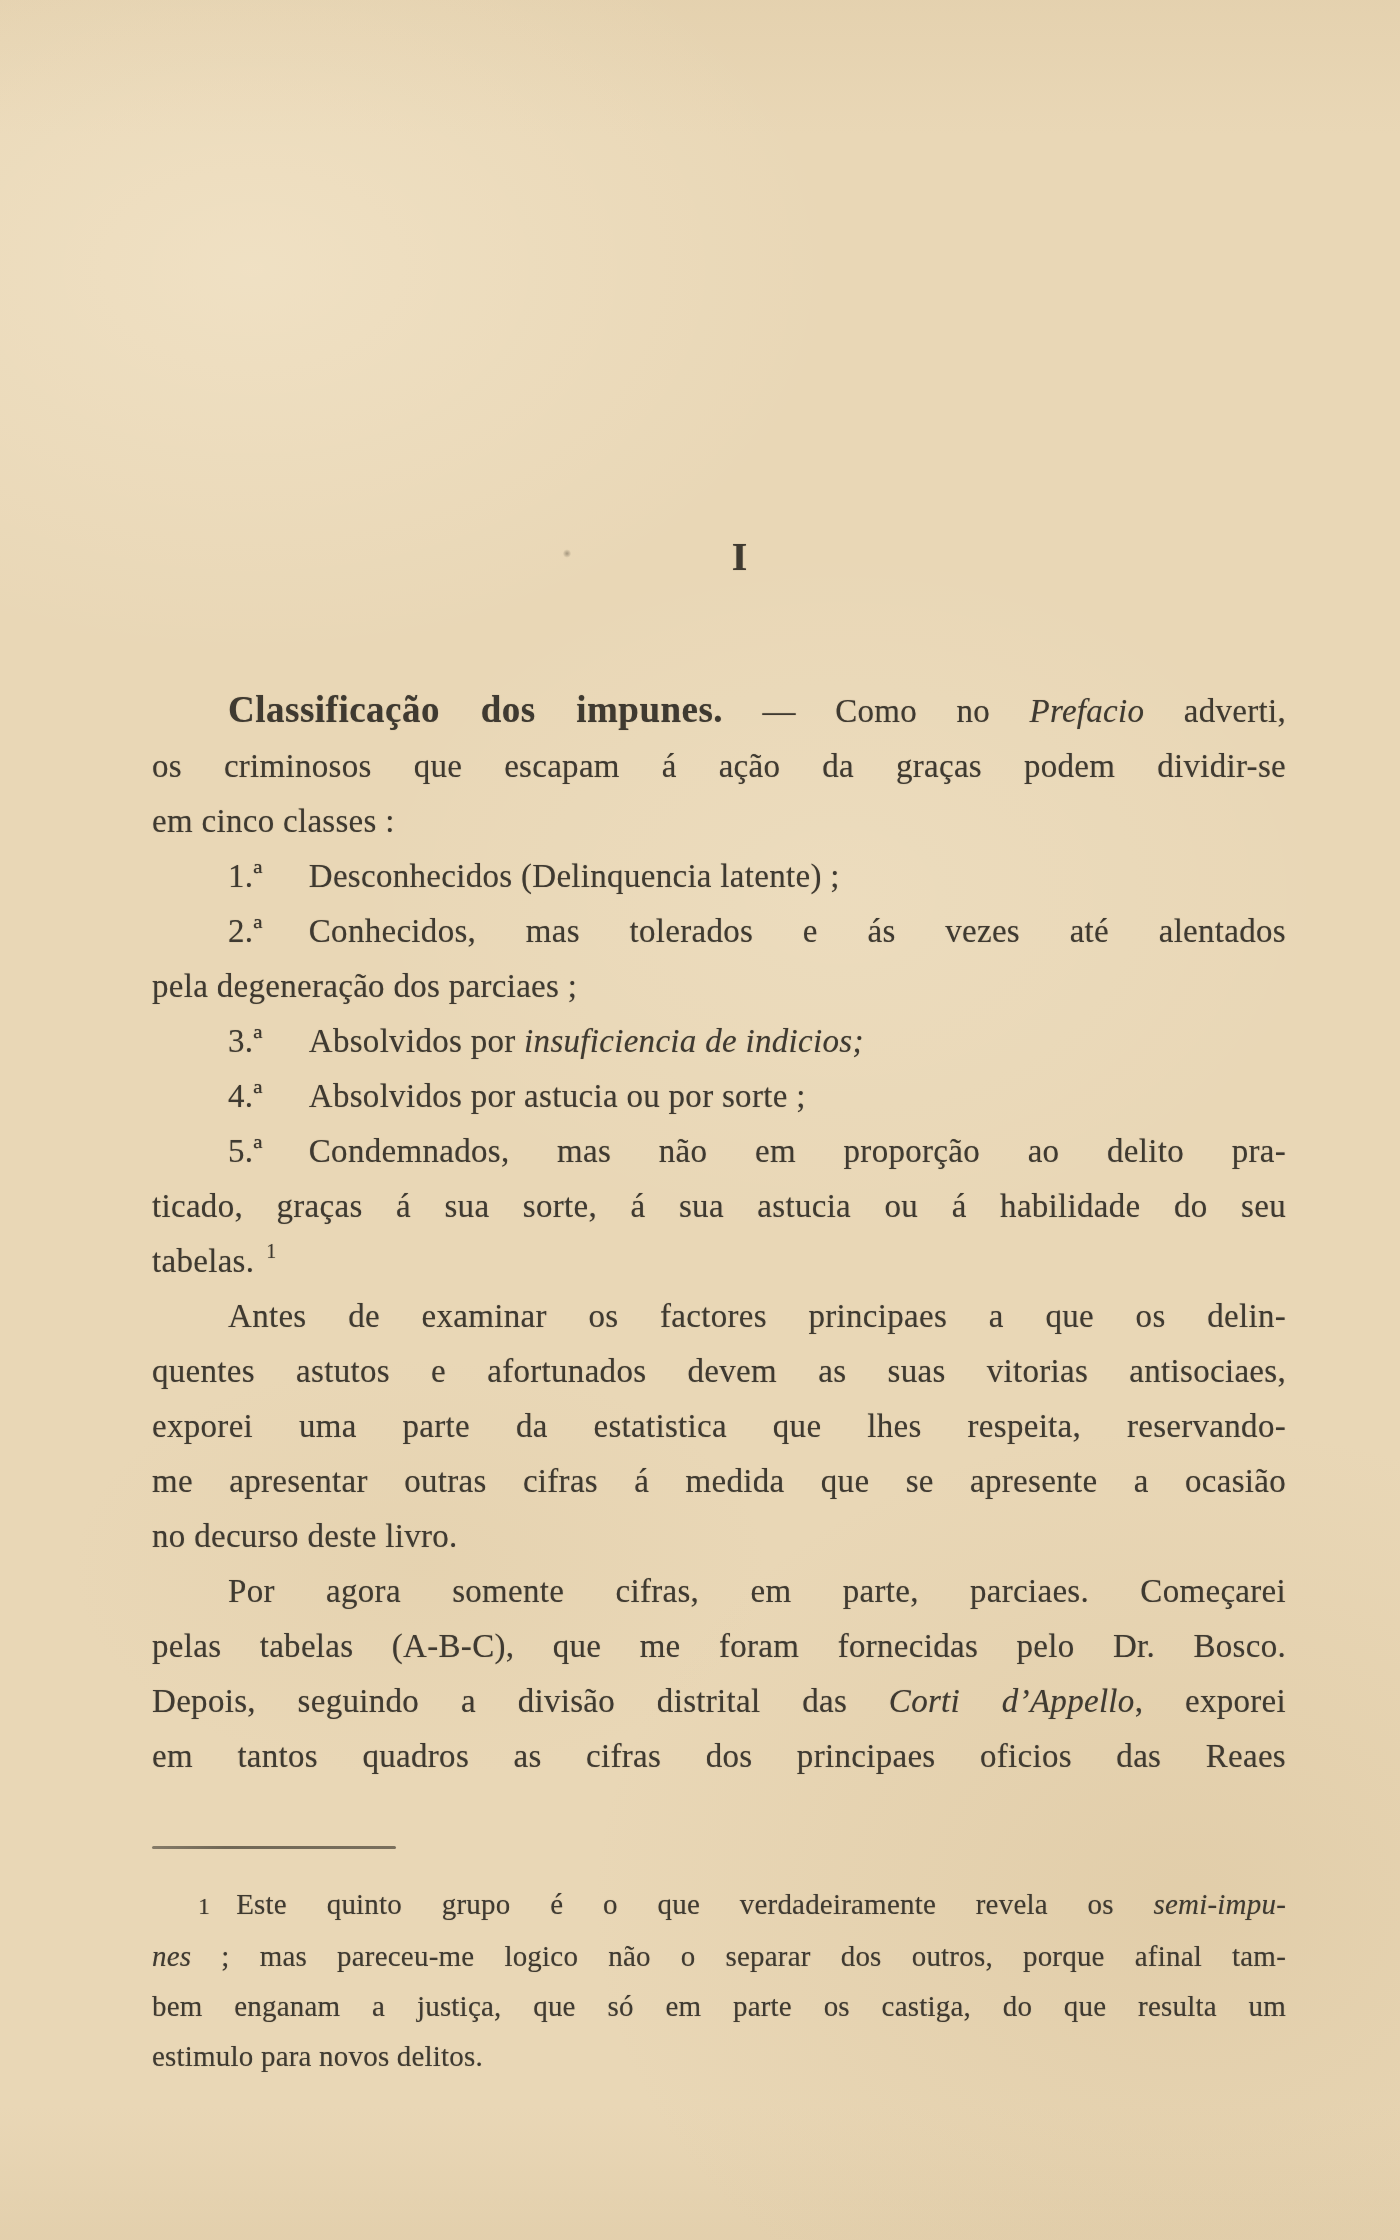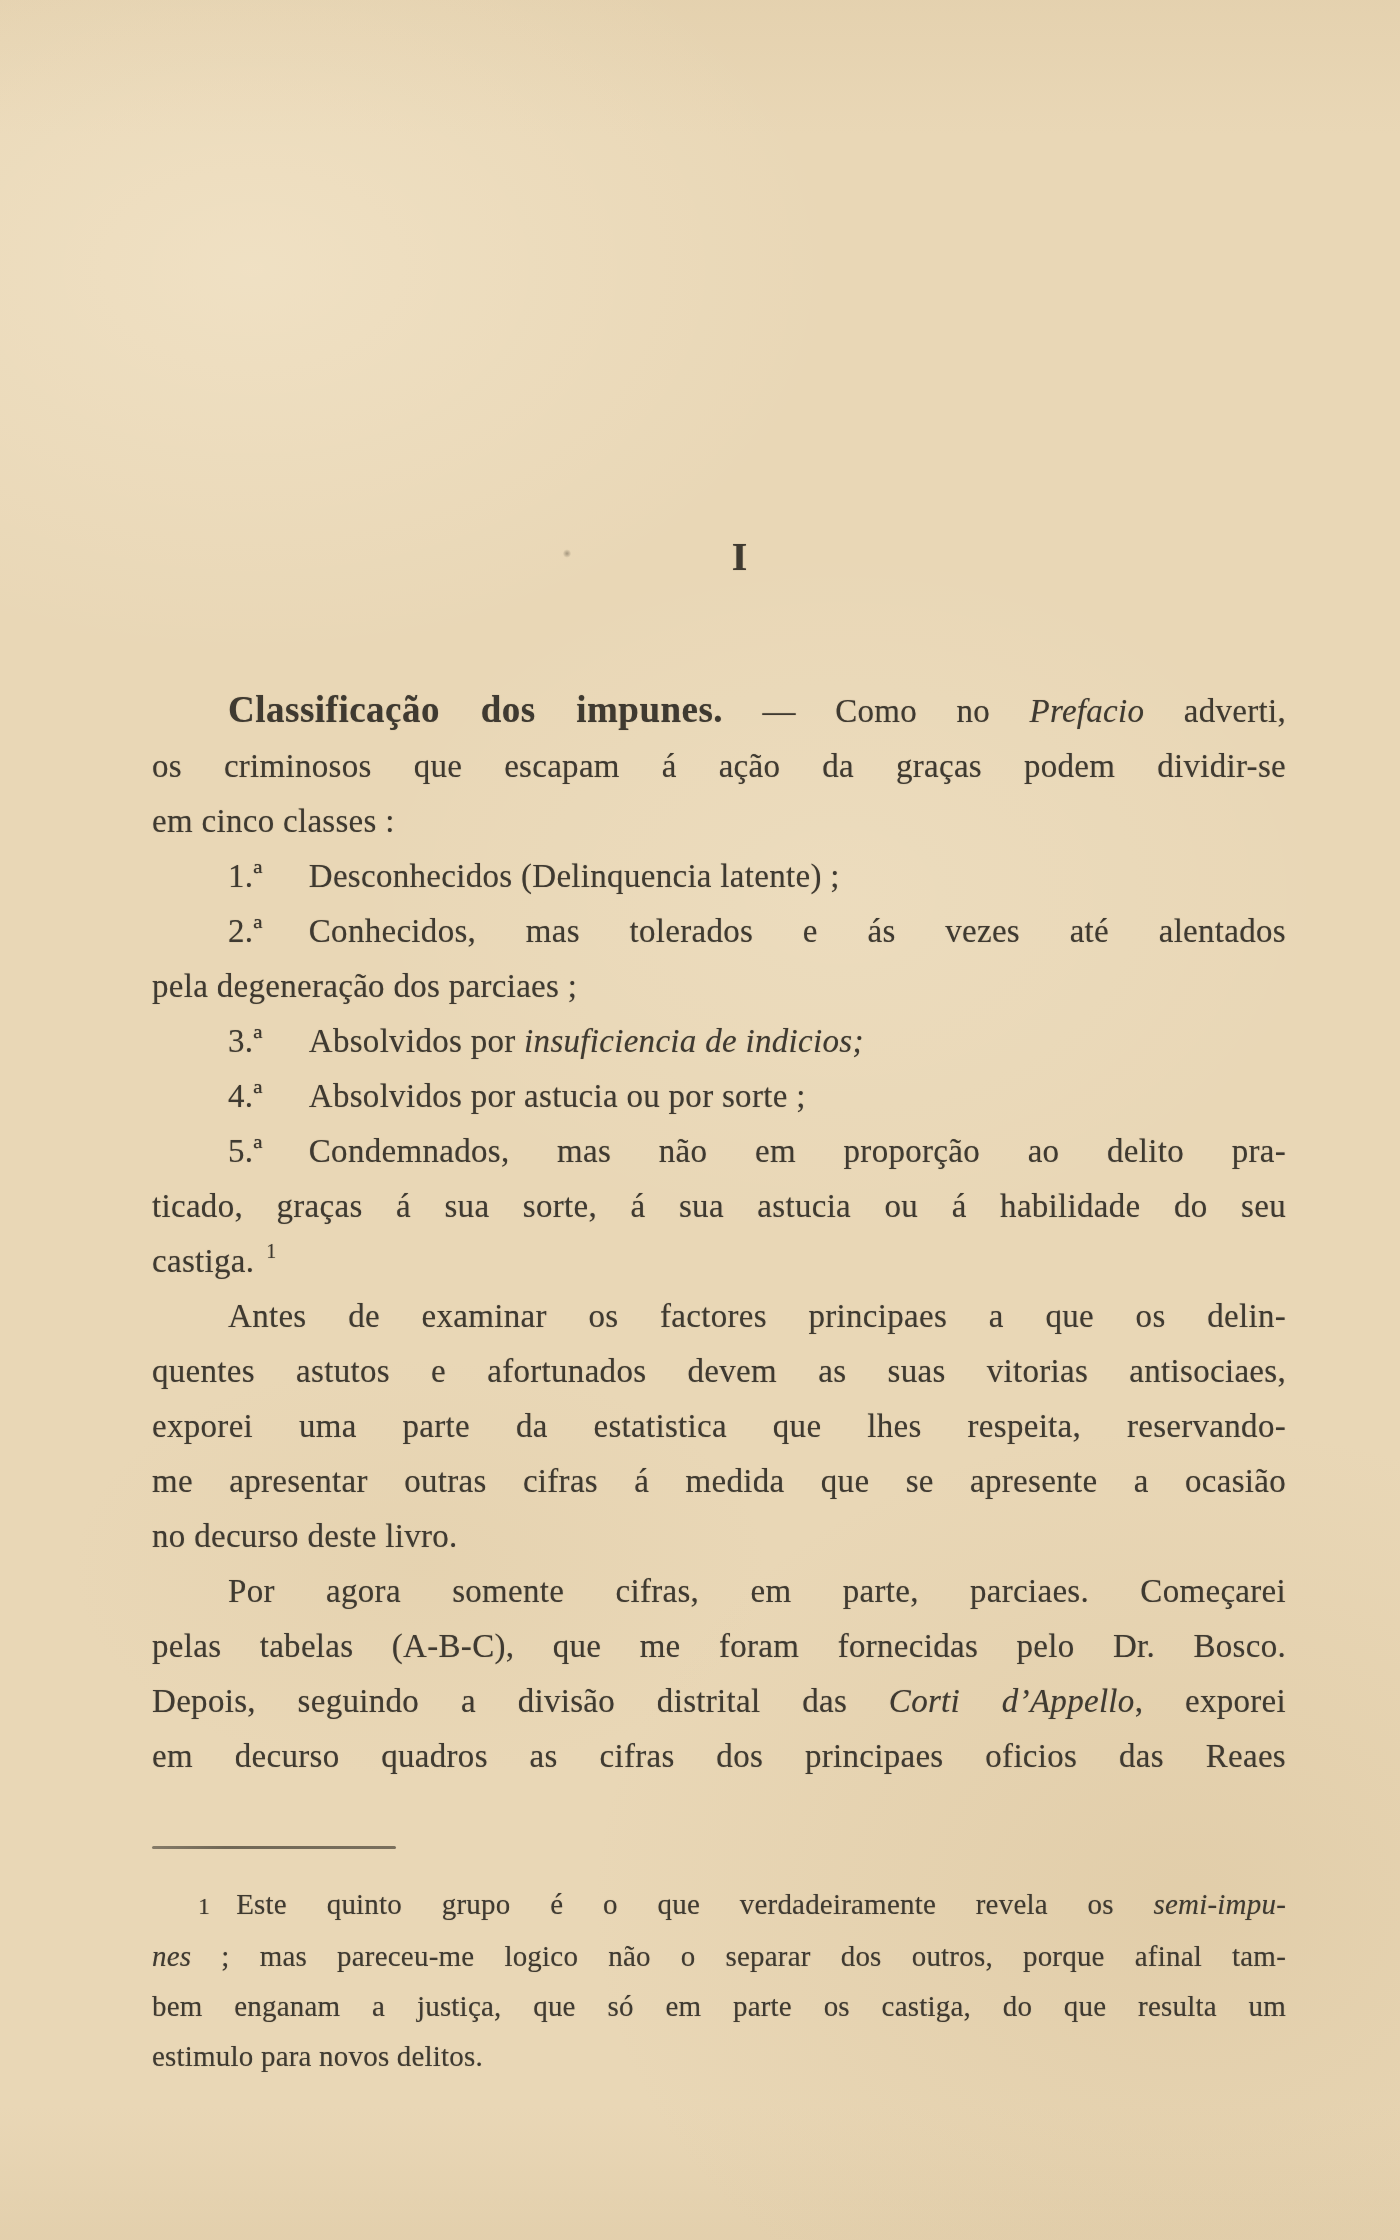--- a/index.html
+++ b/index.html
@@ -65,30 +65,30 @@
       <div class="line full ind"><span class="seg-b">Classificação dos impunes.</span><span> — Como no </span><span class="seg-i">Prefacio</span><span> adverti,</span></div>
       <div class="line full"><span>os criminosos que escapam á ação da graças podem dividir-se</span></div>
       <div class="line"><span>em cinco classes :</span></div>
       <div class="line ind"><span class="seg-num">1.ª</span><span>Desconhecidos (Delinquencia latente) ;</span></div>
       <div class="line full ind"><span class="seg-num">2.ª</span><span>Conhecidos, mas tolerados e ás vezes até alentados</span></div>
       <div class="line"><span>pela degeneração dos parciaes ;</span></div>
       <div class="line ind"><span class="seg-num">3.ª</span><span>Absolvidos por </span><span class="seg-i">insuficiencia de indicios;</span></div>
       <div class="line ind"><span class="seg-num">4.ª</span><span>Absolvidos por astucia ou por sorte ;</span></div>
       <div class="line full ind"><span class="seg-num">5.ª</span><span>Condemnados, mas não em proporção ao delito pra-</span></div>
       <div class="line full"><span>ticado, graças á sua sorte, á sua astucia ou á habilidade do seu</span></div>
-      <div class="line"><span>castiga.</span><sup class="seg-sup">1</sup></div>
+      <div class="line"><span>tabelas.</span><sup class="seg-sup">1</sup></div>
       <div class="line full ind"><span>Antes de examinar os factores principaes a que os delin-</span></div>
       <div class="line full"><span>quentes astutos e afortunados devem as suas vitorias antisociaes,</span></div>
       <div class="line full"><span>exporei uma parte da estatistica que lhes respeita, reservando-</span></div>
       <div class="line full"><span>me apresentar outras cifras á medida que se apresente a ocasião</span></div>
       <div class="line"><span>no decurso deste livro.</span></div>
       <div class="line full ind"><span>Por agora somente cifras, em parte, parciaes. Começarei</span></div>
       <div class="line full"><span>pelas tabelas (A-B-C), que me foram fornecidas pelo Dr. Bosco.</span></div>
       <div class="line full"><span>Depois, seguindo a divisão distrital das </span><span class="seg-i">Corti d’Appello</span><span>, exporei</span></div>
-      <div class="line full"><span>em decurso quadros as cifras dos principaes oficios das Reaes</span></div>
+      <div class="line full"><span>em tantos quadros as cifras dos principaes oficios das Reaes</span></div>
     </div>
   <div class="rule"></div>
   <div class="footnote">
       <div class="line full ind"><span class="seg-num">1</span><span>Este quinto grupo é o que verdadeiramente revela os </span><span class="seg-i">semi-impu-</span></div>
       <div class="line full"><span class="seg-i">nes</span><span> ; mas pareceu-me logico não o separar dos outros, porque afinal tam-</span></div>
       <div class="line full"><span>bem enganam a justiça, que só em parte os castiga, do que resulta um</span></div>
       <div class="line"><span>estimulo para novos delitos.</span></div>
     </div>
 </div>
 

